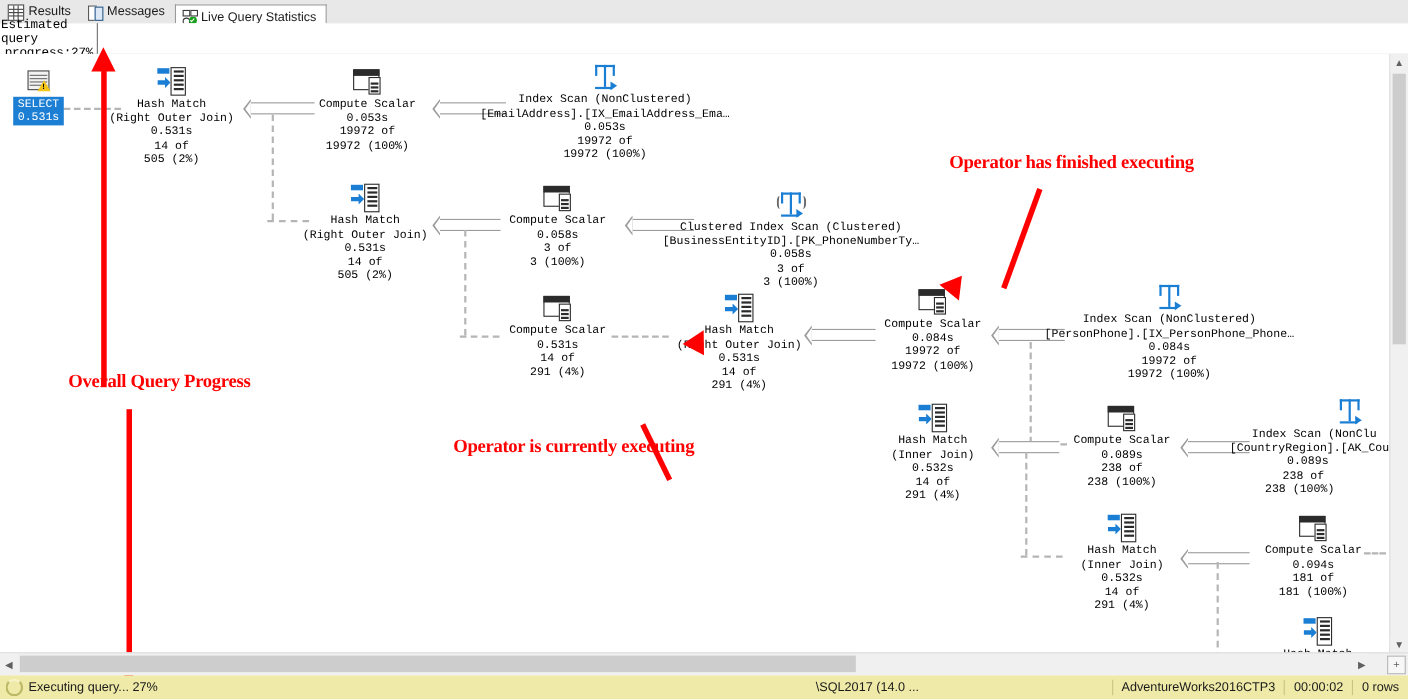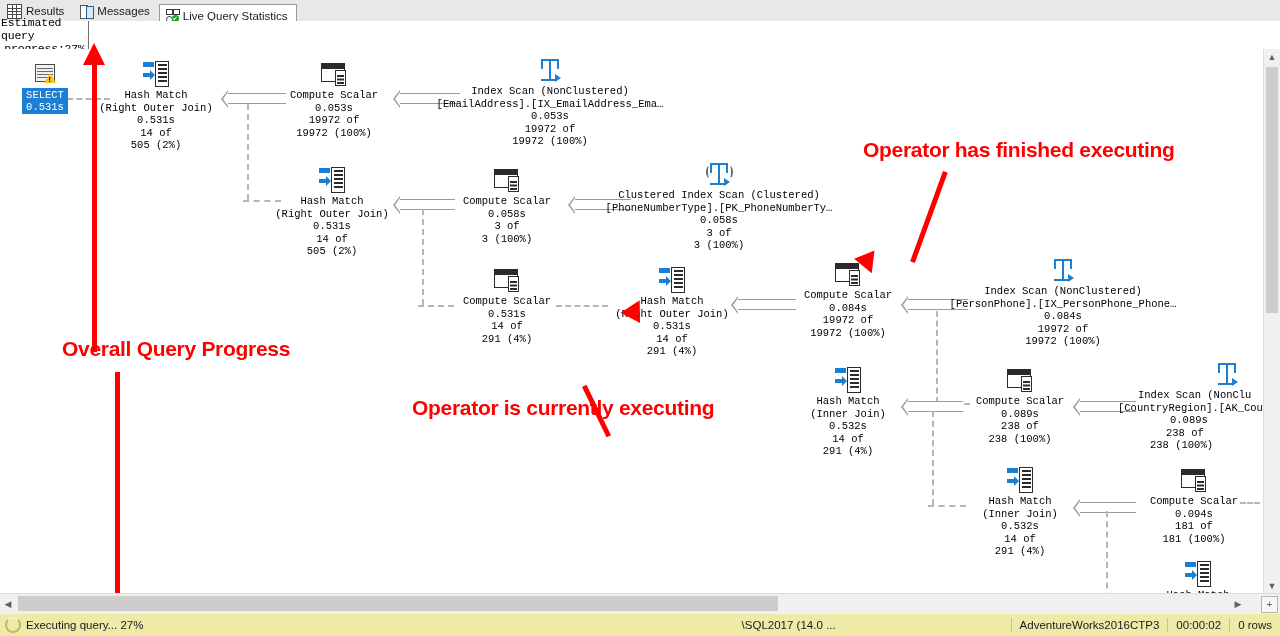--- a/index.html
+++ b/index.html
@@ -95,43 +95,43 @@
   .op-scan{background:#fff;}
   .op-scan:before{content:"";position:absolute;left:4px;top:2px;width:18px;height:10px;border-left:2px solid #1a7fd4;border-right:2px solid #1a7fd4;border-top:2px solid #1a7fd4;box-sizing:border-box;}
   .op-scan:after{content:"";position:absolute;left:12px;top:2px;width:2px;height:20px;background:#1a7fd4;}
   .op-scan i{position:absolute;left:4px;bottom:2px;width:16px;height:2px;background:#1a7fd4;}
   .op-scan u{position:absolute;right:2px;bottom:1px;width:0;height:0;border-left:6px solid #1a7fd4;border-top:4px solid transparent;border-bottom:4px solid transparent;}
   .op-scan.clustered{}
   .op-scan.clustered b{position:absolute;left:0px;top:5px;width:3px;height:12px;border-left:2px solid #6a6a6a;border-radius:60% 0 0 60%/50% 0 0 50%;}
   .op-scan.clustered s{position:absolute;right:-1px;top:5px;width:3px;height:12px;border-right:2px solid #6a6a6a;border-radius:0 60% 60% 0/0 50% 50% 0;}
 
   
-  #select-node{position:absolute;left:22px;top:15px;width:46px;}
+  #select-node{position:absolute;left:12px;top:15px;width:46px;}
   .sel-ico{width:26px;height:24px;position:relative;margin:0 auto;}
   .sel-ico:before{content:"";position:absolute;left:3px;top:0;width:20px;height:18px;border:1.6px solid #4a4a4a;background:#f2f2f2;box-sizing:border-box;}
   .sel-ico:after{content:"";position:absolute;left:5px;top:4px;width:16px;height:1px;background:#6a6a6a;
     box-shadow:0 3px 0 #6a6a6a,0 6px 0 #6a6a6a,0 9px 0 #6a6a6a;}
   .sel-warn{position:absolute;left:12px;top:9px;width:0;height:0;
     border-left:6px solid transparent;border-right:6px solid transparent;border-bottom:10px solid #f5c518;z-index:3;}
   .sel-warn:after{content:"!";position:absolute;left:-1.6px;top:2.5px;font-size:7px;font-weight:bold;color:#000;line-height:7px;font-family:"Liberation Sans",sans-serif;}
   .sel-box{background:#1d7fd4;color:#fff;font-family:"Liberation Mono","DejaVu Sans Mono",monospace;
     font-size:10.5px;line-height:12px;text-align:center;padding:1px 3px;}
 
   
   .arrow-solid{position:absolute;height:9px;background:#fff;border-top:1px solid #9b9b9b;border-bottom:1px solid #9b9b9b;}
   .arrow-solid:before{content:"";position:absolute;left:-7px;top:-4.5px;width:0;height:0;
     border-right:7px solid #9b9b9b;border-top:9px solid transparent;border-bottom:9px solid transparent;}
   .arrow-solid:after{content:"";position:absolute;left:-5px;top:-2.5px;width:0;height:0;
     border-right:5px solid #ffffff;border-top:7px solid transparent;border-bottom:7px solid transparent;}
   .dash-h{position:absolute;height:0;border-top:2px dashed #b5b5b5;}
   .dash-v{position:absolute;width:0;border-left:2px dashed #b5b5b5;}
 
   
-  .anno{position:absolute;color:#ff0000;font-family:Liberation Sans, sans-serif;
-    font-size:21px;font-weight:bold;white-space:nowrap;letter-spacing:-0.3px;}
+  .anno{position:absolute;color:#ff0000;font-family:Liberation Serif, serif;
+    font-size:17px;font-weight:bold;white-space:nowrap;letter-spacing:-0.3px;}
   .annoline{position:absolute;background:#ff0000;transform-origin:0 0;}
   .annohead{position:absolute;width:0;height:0;}
 
   
   #vscroll{position:absolute;right:0;top:49px;width:16px;height:545px;background:#f0f0f0;border-left:1px solid #dcdcdc;}
   #hscroll{position:absolute;left:0;bottom:22px;width:1280px;height:20px;background:#f0f0f0;border-top:1px solid #dcdcdc;}
   .sbtn{position:absolute;background:#f0f0f0;display:flex;align-items:center;justify-content:center;color:#606060;font-size:9px;}
   .sthumb{position:absolute;background:#cdcdcd;}
 
   
@@ -264,29 +264,29 @@
     <div class="nicon op-cs">
         <i></i>
         <u></u>
       </div>
     <span class="lbl">Compute Scalar</span>
     <span class="lbl">0.058s</span>
     <span class="lbl">3 of</span>
     <span class="lbl">3 (100%)</span>
   </div>
 
-  <div class="node" style="left:590px;top:112px;width:258px;">
+  <div class="node" style="left:590px;top:124px;width:258px;">
     <div class="nicon op-scan clustered">
         <i></i>
         <u></u>
         <b></b>
         <s></s>
       </div>
     <span class="lbl">Clustered Index Scan (Clustered)</span>
-    <span class="lbl">[PhoneNumberType].[PK_PhoneNumberTy…</span>
+    <span class="lbl">[BusinessEntityID].[PK_PhoneNumberTy…</span>
     <span class="lbl">0.058s</span>
     <span class="lbl">3 of</span>
     <span class="lbl">3 (100%)</span>
   </div>
 
   <div class="node" style="left:455px;top:218px;width:104px;">
     <div class="nicon op-cs">
         <i></i>
         <u></u>
       </div>

